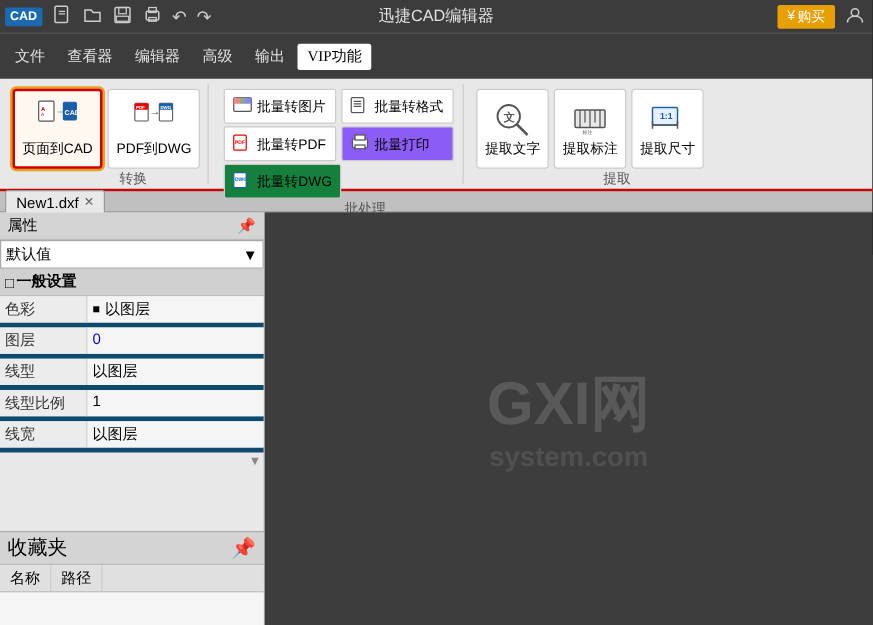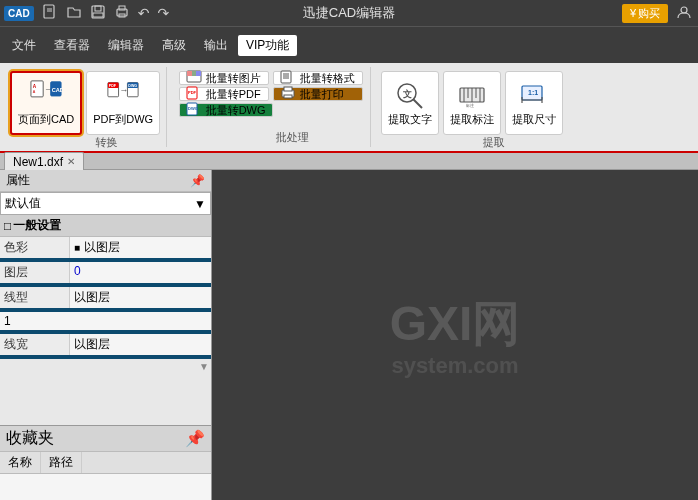--- a/index.html
+++ b/index.html
@@ -74,20 +74,21 @@
 
     
     #menubar {
       display: flex;
       align-items: center;
       background: #3c3c3c;
       height: 22px;
       padding: 18px 4px;
       gap: 2px;
       border-top: 1px solid #555;
+      font-family: Liberation Serif, serif;
     }
     .menu-item {
       color: #e0e0e0;
       font-size: 12px;
       padding: 2px 8px;
       cursor: pointer;
       border-radius: 2px;
     }
     .menu-item.active {
       background: #fff;
@@ -170,21 +171,21 @@
     .ribbon-btn-small {
       display: flex;
       flex-direction: row;
       align-items: center;
       gap: 4px;
       cursor: pointer;
       padding: 2px 6px;
       border-radius: 2px;
       border: 1px solid transparent;
       min-width: 90px;
-      height: 14px;
+      height: 28px;
       background: transparent;
     }
     .ribbon-btn-small-icon {
       font-size: 13px;
       width: 16px;
       text-align: center;
     }
     .ribbon-btn-small-label {
       font-size: 11px;
       color: #000;
@@ -500,21 +501,21 @@
       <div style="display:flex; gap:4px;">
         <div class="ribbon-btn-small" style="border:1px solid #ccc; background:#fff;">
           <span class="ribbon-btn-small-icon">
             <svg width="16" height="14" viewBox="0 0 16 14">
               <rect x="1" y="1" width="10" height="12" rx="1" fill="#fff" stroke="#e00" stroke-width="1"></rect>
               <text x="2" y="8" font-size="4" fill="#e00" font-weight="bold">PDF</text>
             </svg>
           </span>
           <span class="ribbon-btn-small-label">批量转PDF</span>
         </div>
-        <div class="ribbon-btn-small" style="border:1px solid #ccc; background:#a16207;">
+        <div class="ribbon-btn-small" style="border:1px solid #ccc; background:#8b5cf6;">
           <span class="ribbon-btn-small-icon">
             <svg width="16" height="14" viewBox="0 0 16 14">
               <rect x="2" y="4" width="12" height="7" rx="1" fill="#fff" stroke="#555" stroke-width="1"></rect>
               <rect x="4" y="1" width="8" height="4" fill="#fff" stroke="#555" stroke-width="1"></rect>
               <rect x="4" y="9" width="8" height="3" fill="#fff" stroke="#555" stroke-width="1"></rect>
             </svg>
           </span>
           <span class="ribbon-btn-small-label">批量打印</span>
         </div>
       </div>
@@ -615,20 +616,21 @@
       </div>
       <div class="prop-row">
         <div class="prop-name">图层</div>
         <div class="prop-value">0</div>
       </div>
       <div class="prop-row">
         <div class="prop-name">线型</div>
         <div class="prop-value" style="color:#000;">以图层</div>
       </div>
       <div class="prop-row">
+        <div class="prop-name">线型比例</div>
         <div class="prop-value" style="color:#000;">1</div>
       </div>
       <div class="prop-row">
         <div class="prop-name">线宽</div>
         <div class="prop-value" style="color:#000;">以图层</div>
       </div>
 
       <div style="display:flex; justify-content:flex-end; padding: 2px; font-size:10px; color:#888;">▼</div>
     </div>
 

